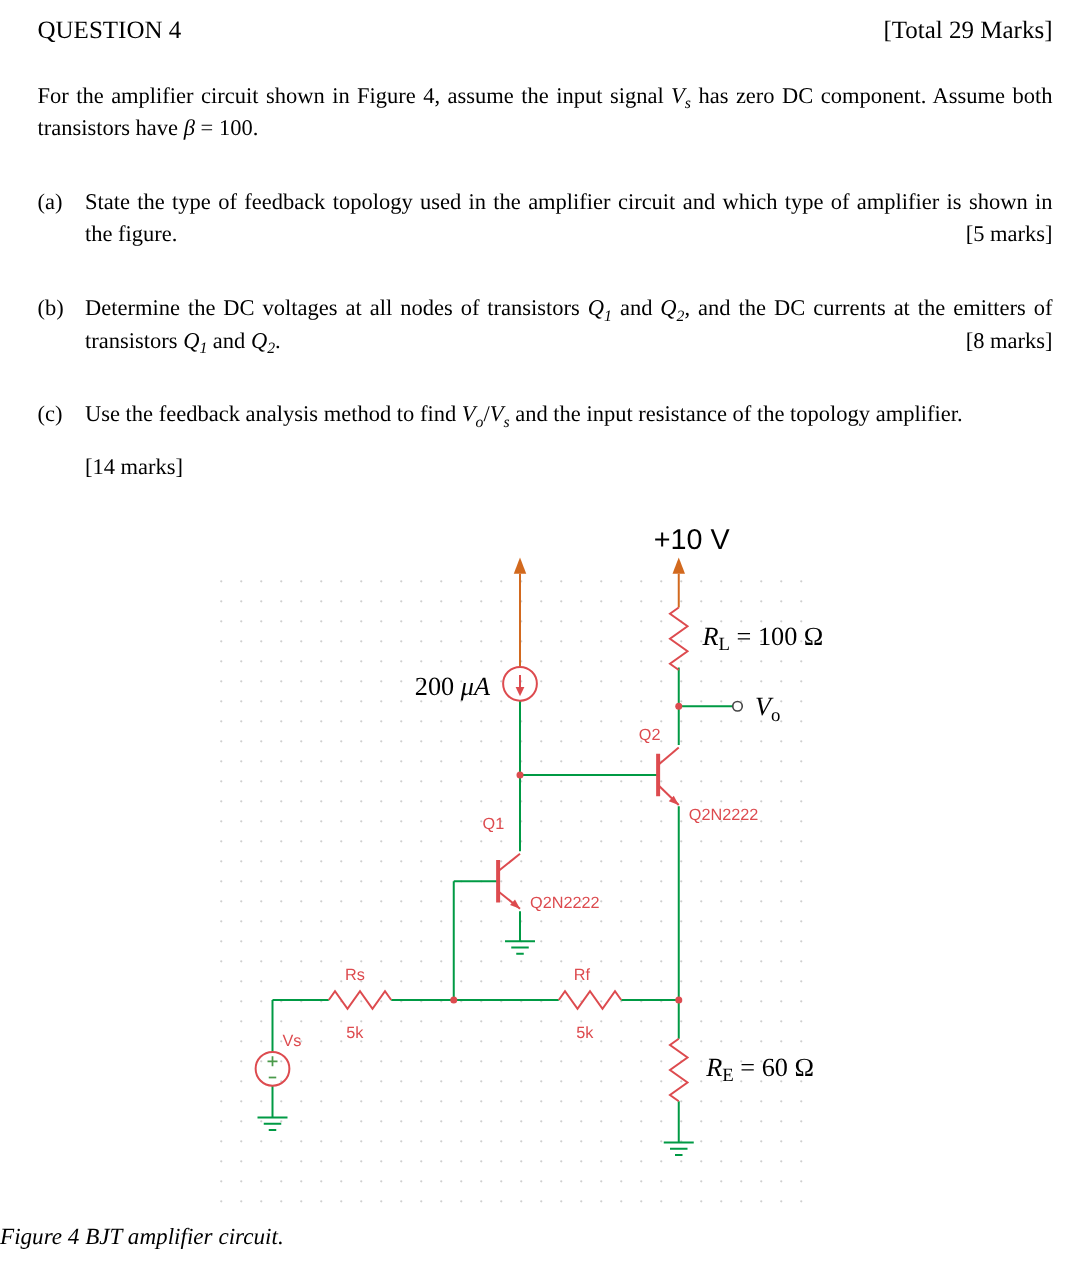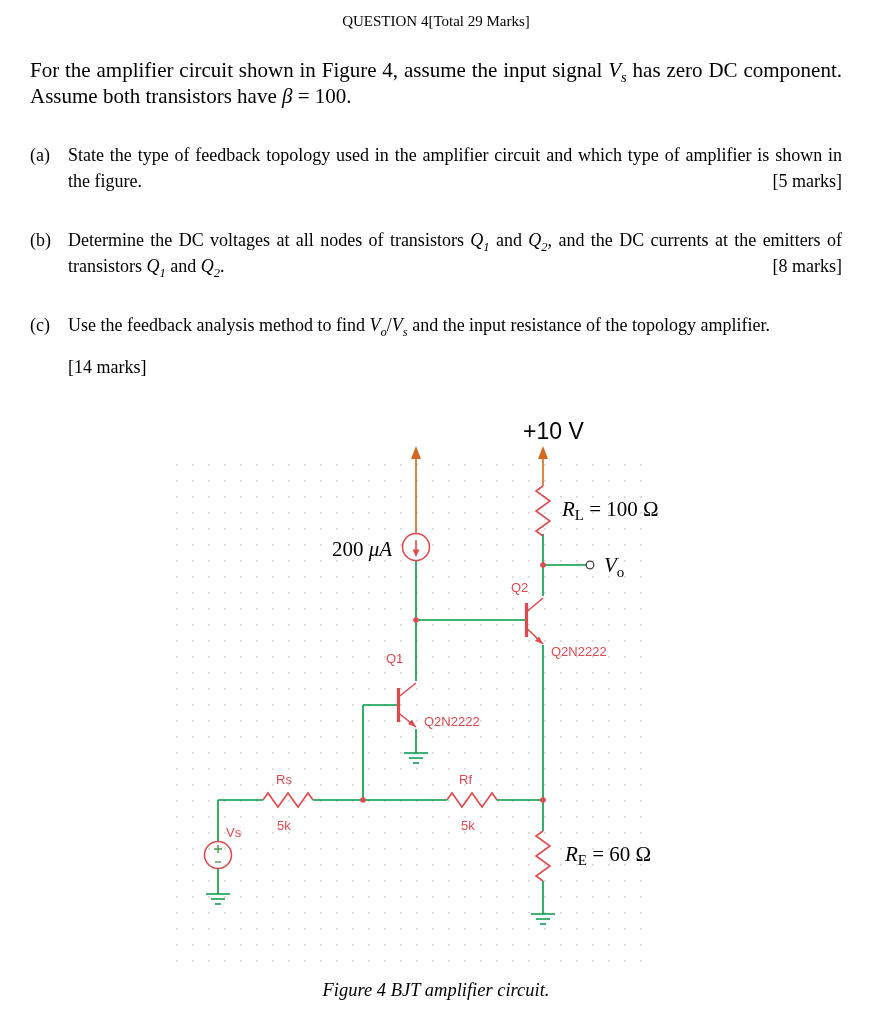--- a/index.html
+++ b/index.html
@@ -2,32 +2,32 @@
 <html style="--color-wire: #009a44; --color-component: #dd4b4f; --color-power: #d2691e; --color-text: #000000; --color-grid_dot: #cfcfcf;"><head>
 <meta charset="utf-8">
 <style>
   * { margin:0; padding:0; box-sizing:border-box; }
   html,body { background:#ffffff; }
   body {
     width:872px; height:1024px; position:relative; overflow:hidden;
     font-family:"Liberation Serif", serif; color:#000;
   }
   .page { padding:13px 30px 0 30px; position:relative; z-index:2; }
-  .title-row { display:flex; justify-content:center; font-size:15px; }
-  .para { font-size:21px; line-height:26px; text-align:justify; margin-top:27px; }
+  .title-row { display:flex; justify-content:space-between; font-size:20px; }
+  .para { font-size:18px; line-height:26px; text-align:justify; margin-top:27px; }
   .part { display:flex; margin-top:33px; font-size:18px; line-height:26px; }
   .part-label { width:38px; flex:none; }
   .part-text { flex:1; text-align:justify; }
   .marks { float:right; }
   .marks-line { margin-top:16px; }
   .var { font-style:italic; }
   sub { font-size:0.7em; line-height:0; }
   .figure-svg { position:absolute; left:0; top:0; width:872px; height:1024px; z-index:1; }
   .caption {
-    position:absolute; left:0; top:980px; width:872px; text-align:center;
+    position:absolute; left:0; top:980px; width:872px; 
     font-style:italic; font-size:18.5px; z-index:2;
   }
   
   .wire   { stroke:var(--color-wire,#009a44); stroke-width:1.6; fill:none; }
   .comp   { stroke:var(--color-component,#dd4b4f); stroke-width:1.6; fill:none; }
   .comp-bar { stroke:var(--color-component,#dd4b4f); stroke-width:3.2; fill:none; }
   .comp-fill { fill:var(--color-component,#dd4b4f); }
   .power  { stroke:var(--color-power,#d2691e); stroke-width:1.6; fill:none; }
   .power-fill { fill:var(--color-power,#d2691e); }
   .dot    { fill:var(--color-component,#dd4b4f); }

